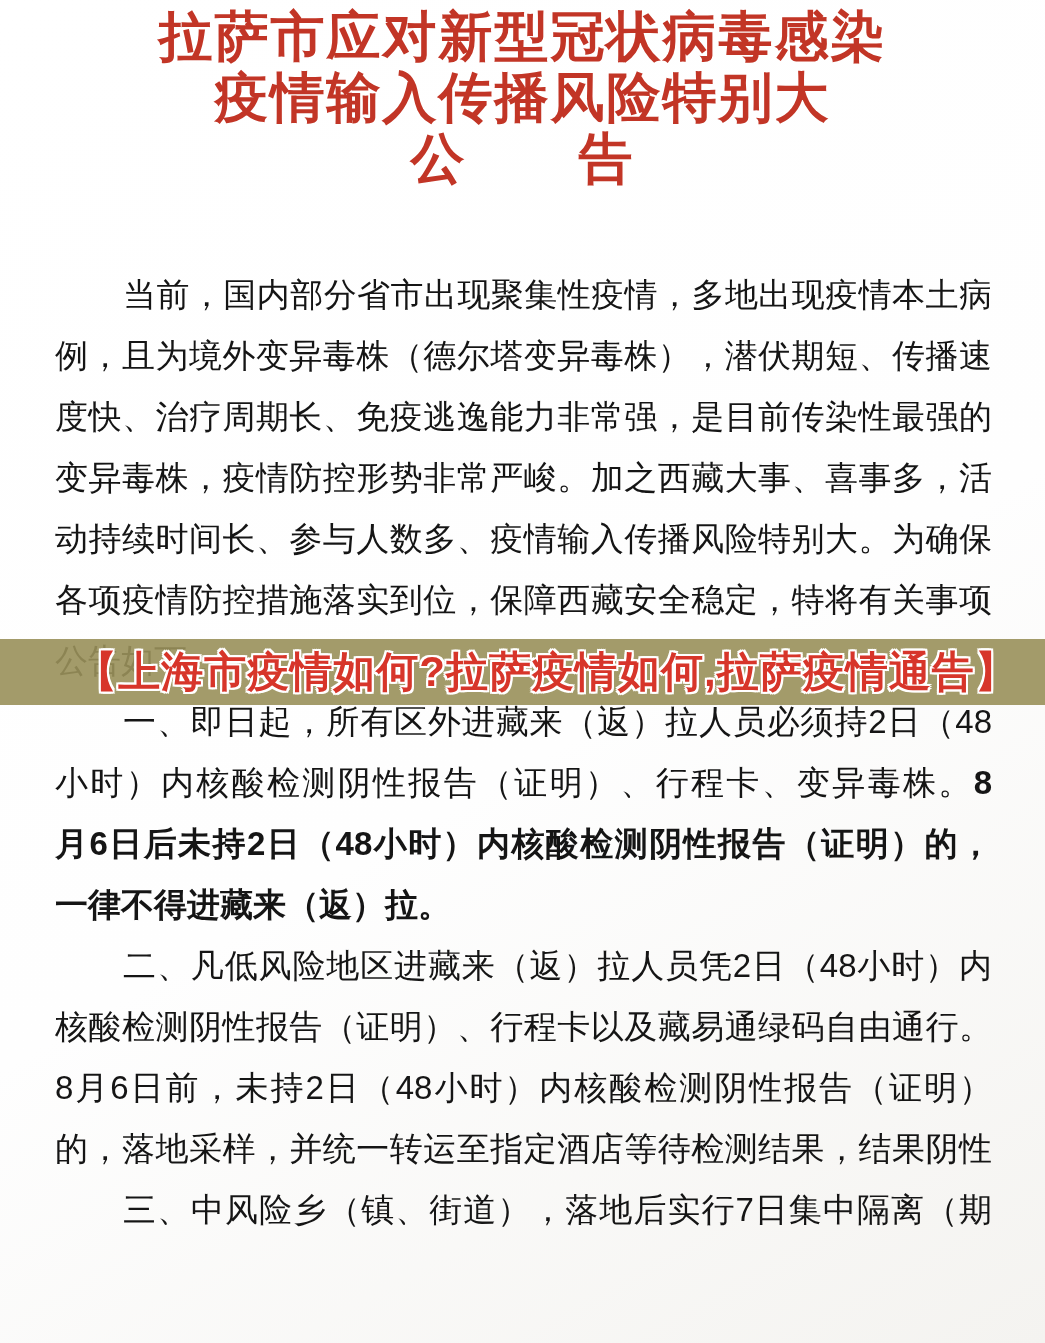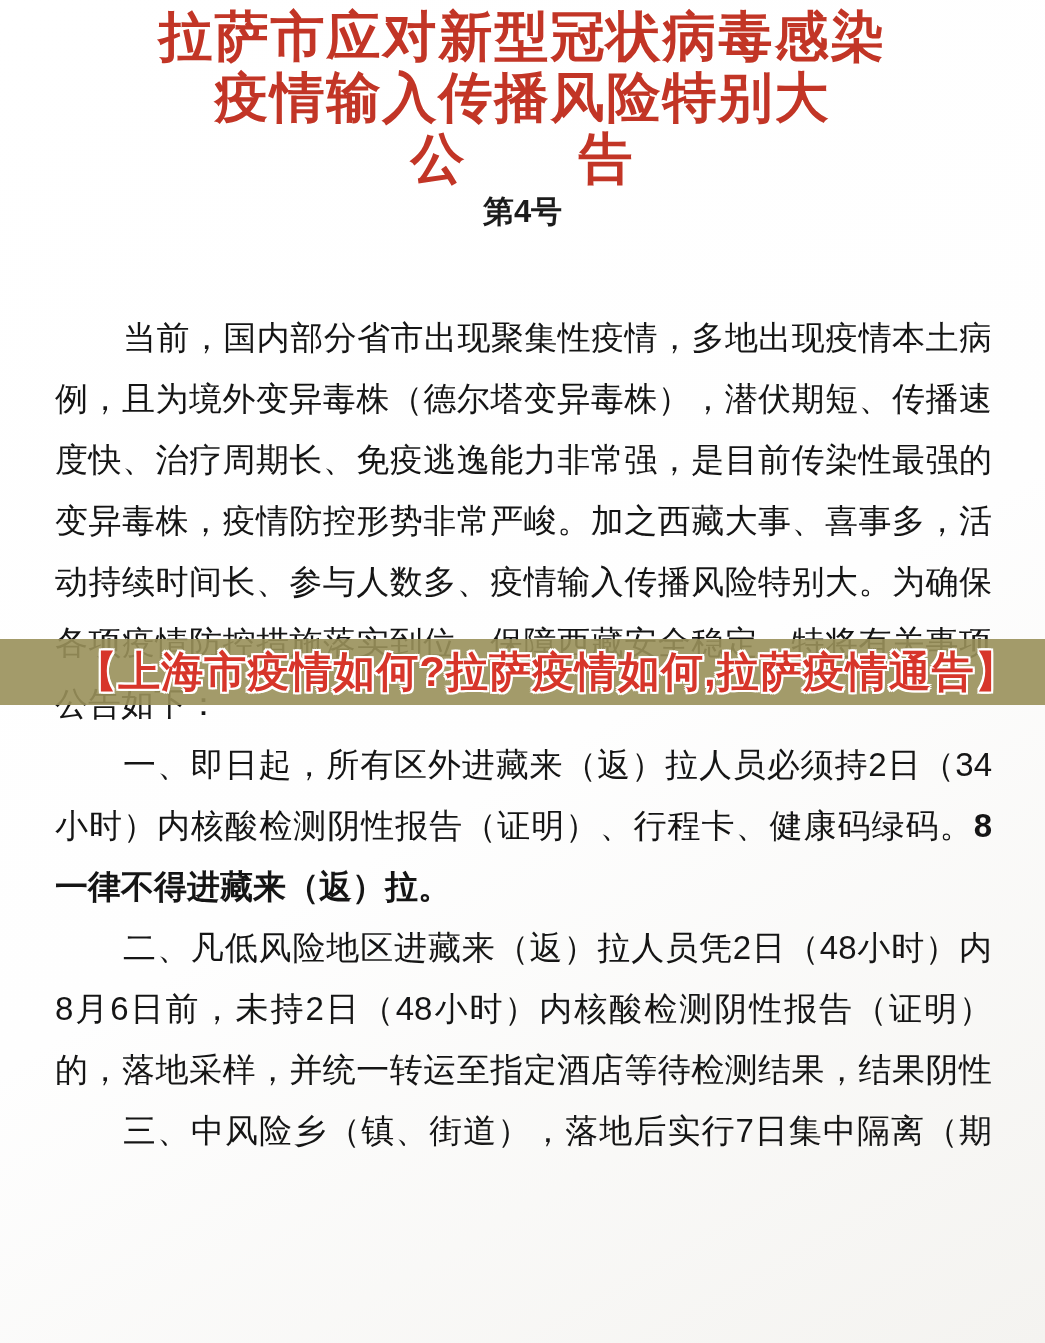--- a/index.html
+++ b/index.html
@@ -83,34 +83,35 @@
 
 <div class="page">
   <div class="doc">
 
     <h1 class="title">
       <div class="title-line">拉萨市应对新型冠状病毒感染</div>
       <div class="title-line">疫情输入传播风险特别大</div>
       <div class="title-line">公　　告</div>
     </h1>
 
-    <div class="doc-number">第4号</div>
 
     <div class="body-block">
       <p class="line fill indent"><span class="seg">当前，国内部分省市出现聚集性疫情，多地出现疫情本土病</span></p>
       <p class="line fill"><span class="seg">例，且为境外变异毒株（德尔塔变异毒株），潜伏期短、传播速</span></p>
       <p class="line fill"><span class="seg">度快、治疗周期长、免疫逃逸能力非常强，是目前传染性最强的</span></p>
       <p class="line fill"><span class="seg">变异毒株，疫情防控形势非常严峻。加之西藏大事、喜事多，活</span></p>
       <p class="line fill"><span class="seg">动持续时间长、参与人数多、疫情输入传播风险特别大。为确保</span></p>
       <p class="line fill"><span class="seg">各项疫情防控措施落实到位，保障西藏安全稳定，特将有关事项</span></p>
       <p class="line short"><span class="seg">公告如下：</span></p>
-      <p class="line fill indent"><span class="seg">一、即日起，所有区外进藏来（返）拉人员必须持2日（34</span></p>
-      <p class="line fill"><span class="seg">小时）内核酸检测阴性报告（证明）、行程卡、健康码绿码。</span><span class="seg bold">8</span></p>
+      <p class="line fill indent"><span class="seg">一、即日起，所有区外进藏来（返）拉人员必须持2日（48</span></p>
+      <p class="line fill"><span class="seg">小时）内核酸检测阴性报告（证明）、行程卡、变异毒株。</span><span class="seg bold">8</span></p>
+      <p class="line fill"><span class="seg bold">月6日后未持2日（48小时）内核酸检测阴性报告（证明）的，</span></p>
       <p class="line short"><span class="seg bold">一律不得进藏来（返）拉。</span></p>
       <p class="line fill indent"><span class="seg">二、凡低风险地区进藏来（返）拉人员凭2日（48小时）内</span></p>
+      <p class="line fill"><span class="seg">核酸检测阴性报告（证明）、行程卡以及藏易通绿码自由通行。</span></p>
       <p class="line fill"><span class="seg">8月6日前，未持2日（48小时）内核酸检测阴性报告（证明）</span></p>
       <p class="line fill"><span class="seg">的，落地采样，并统一转运至指定酒店等待检测结果，结果阴性</span></p>
       <p class="line fill indent"><span class="seg">三、中风险乡（镇、街道），落地后实行7日集中隔离（期</span></p>
     </div>
   </div>
 
   <div class="overlay-banner">
     <span class="banner-text">【上海市疫情如何?拉萨疫情如何,拉萨疫情通告】</span>
   </div>
 </div>

